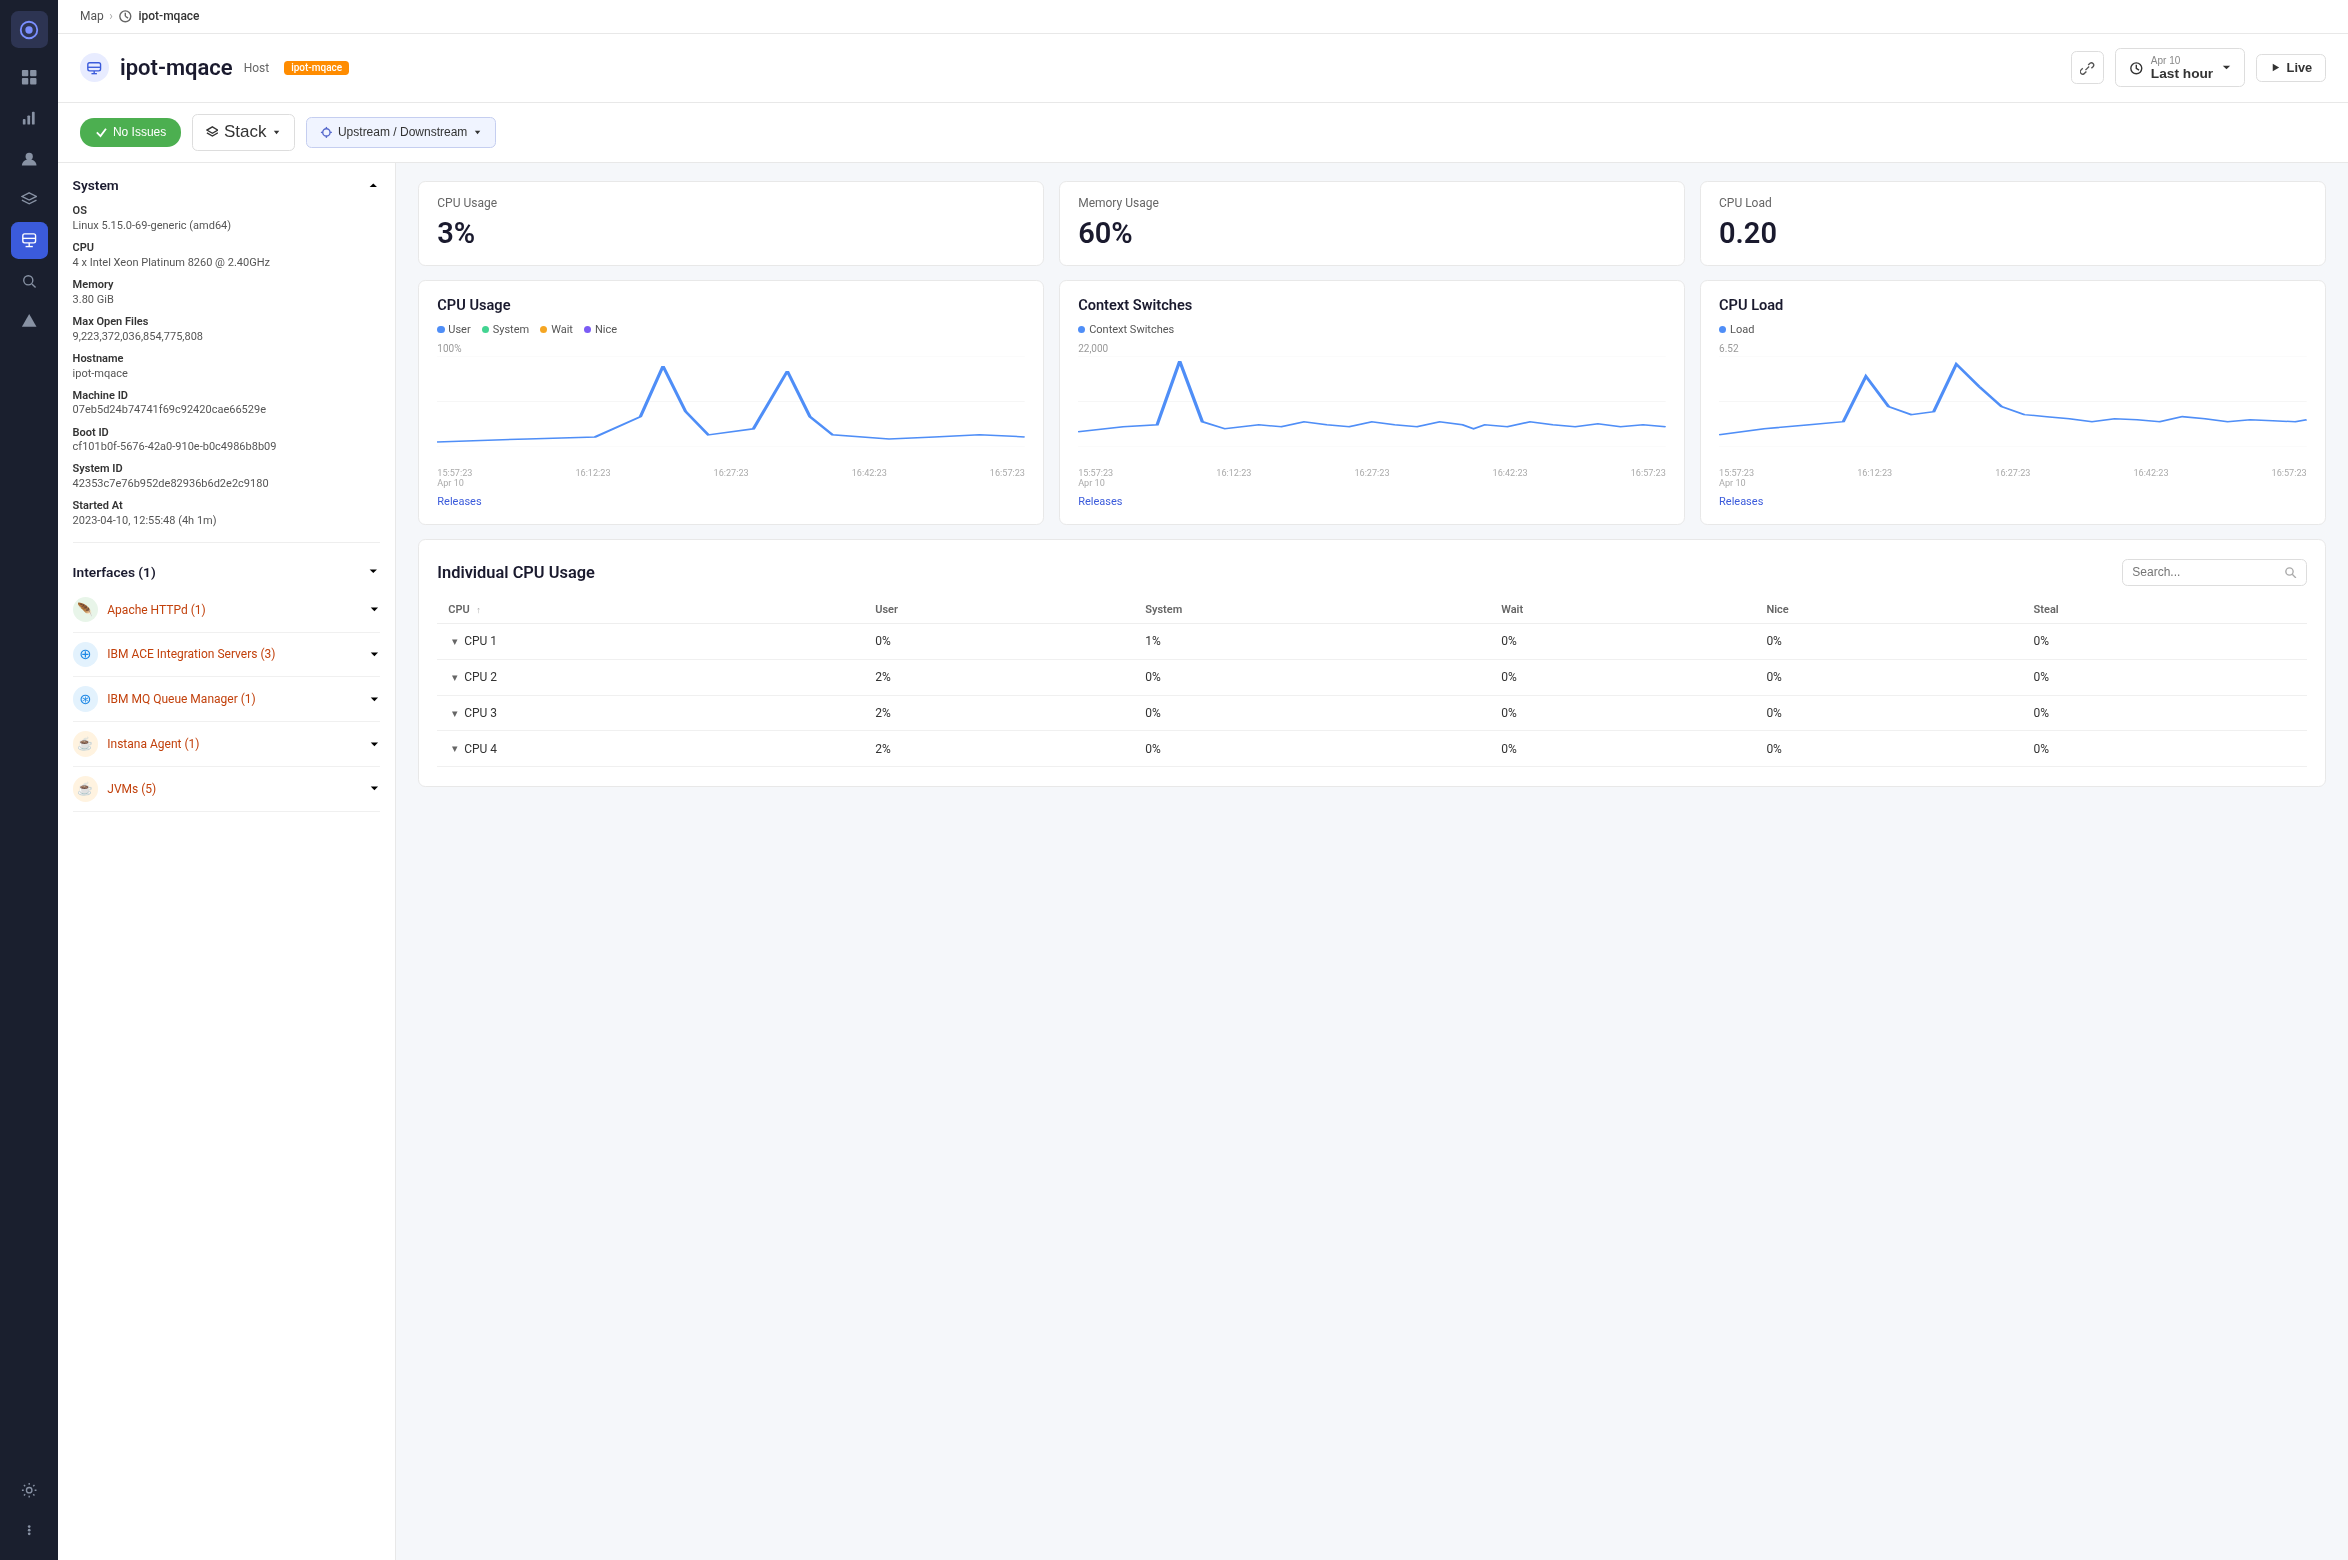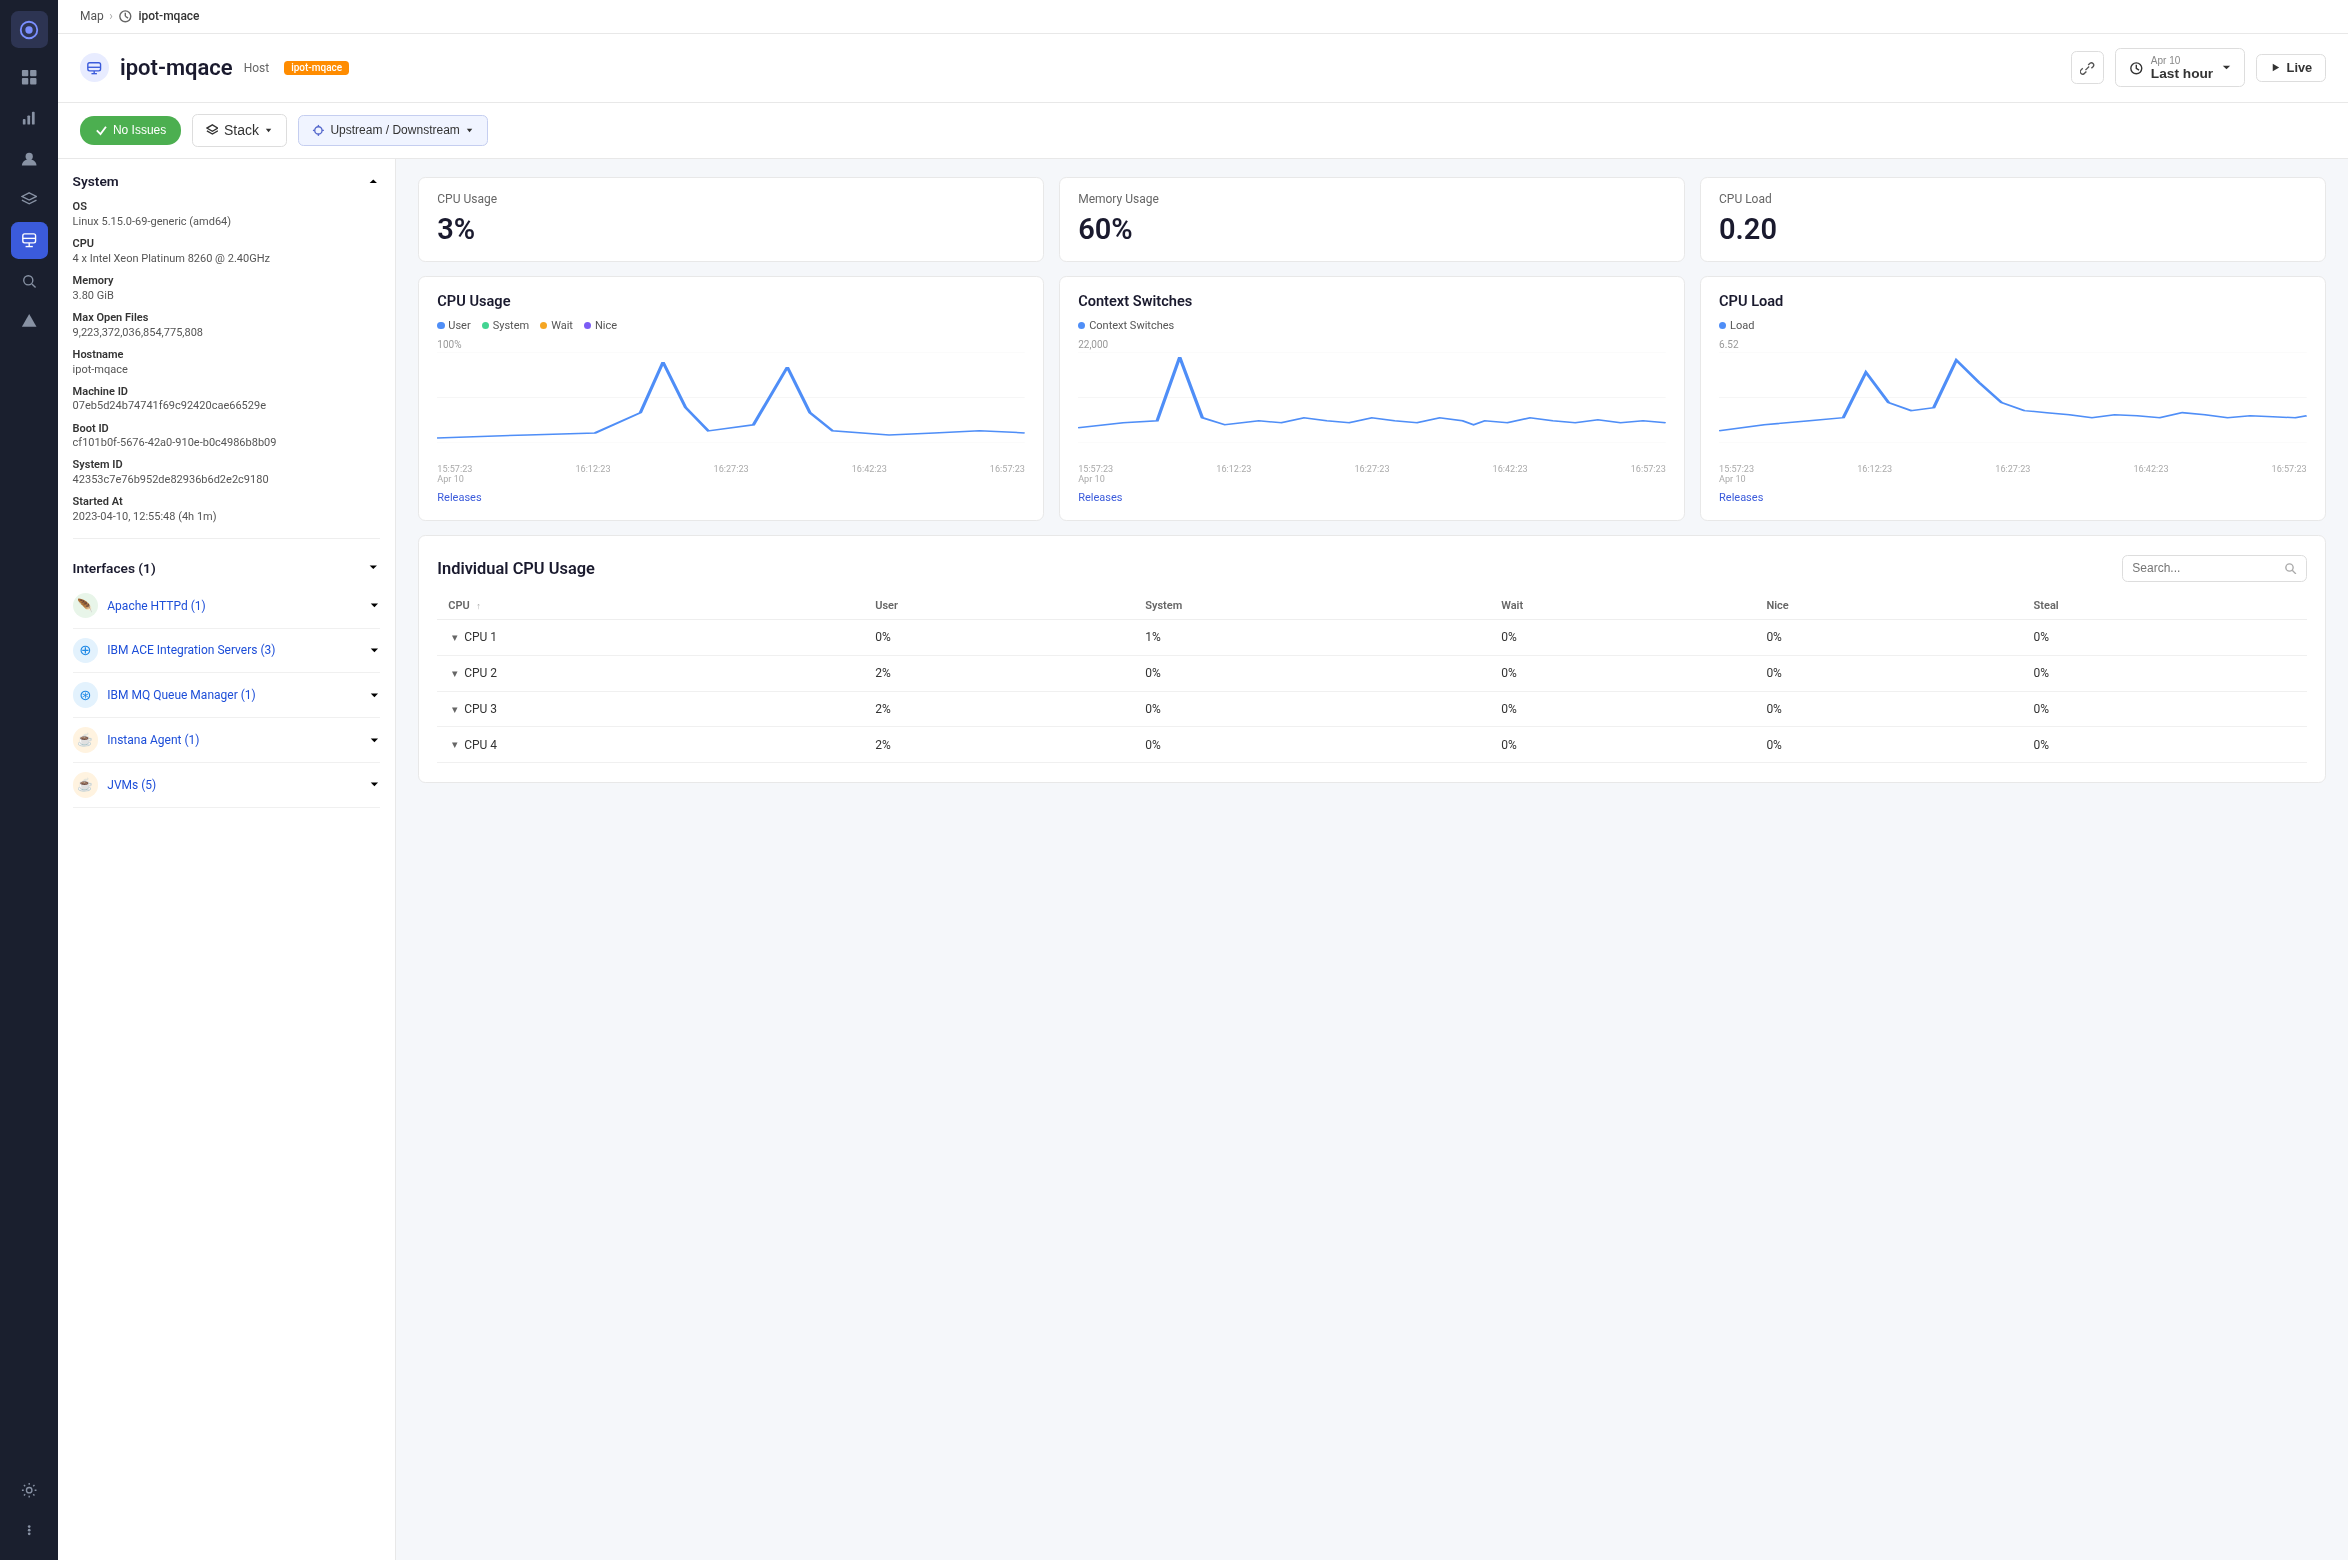--- a/index.html
+++ b/index.html
@@ -67,21 +67,21 @@
     .live-btn { display: flex; align-items: center; gap: 5.5px; border: 0.9px solid #ddd; border-radius: 5.5px; padding: 5.5px 12.8px; cursor: pointer; background: #fff; font-size: 12.8px; font-weight: 700; color: #333; }
 
     
     .toolbar {
       background: #fff;
       padding: 11px 22px;
       display: flex; align-items: center; gap: 11px;
       border-bottom: 0.9px solid #e8e8e8;
     }
     .btn-no-issues { background: #4caf50; color: #fff; border: none; border-radius: 14px; padding: 7.3px 14.6px; font-size: 12px; font-weight: 500; cursor: pointer; display: flex; align-items: center; gap: 5.5px; }
-    .btn-stack { background: #fff; color: #333; border: 0.9px solid #ddd; border-radius: 5.5px; padding: 7.3px 12.8px; font-size: 14px; cursor: pointer; display: flex; align-items: center; gap: 5.5px; }
+    .btn-stack { background: #fff; color: #333; border: 0.9px solid #ddd; border-radius: 5.5px; padding: 7.3px 12.8px; font-size: 17px; cursor: pointer; display: flex; align-items: center; gap: 5.5px; }
     .btn-upstream { background: #f0f4ff; color: #333; border: 0.9px solid #c5cef0; border-radius: 5.5px; padding: 7.3px 12.8px; font-size: 12px; cursor: pointer; display: flex; align-items: center; gap: 5.5px; }
 
     
     .content-area { display: flex; flex: 1; overflow: hidden; }
 
     
     .left-panel {
       width: 338px;
       flex-shrink: 0;
       background: #fff;
@@ -93,21 +93,21 @@
     .section-title { font-size: 13.7px; font-weight: 600; color: #1a1a2e; }
     .info-group { margin-bottom: 9.1px; }
     .info-label { font-size: 11px; font-weight: 600; color: #333; margin-bottom: 1.8px; }
     .info-value { font-size: 11px; color: #555; }
     .divider { height: 0.9px; background: #eee; margin: 14.6px 0; }
     .interface-header { display: flex; align-items: flex-start; justify-content: space-between; padding: 7.3px 0; cursor: pointer; }
     .interface-item { display: flex; align-items: center; gap: 9.1px; padding: 9.1px 0; border-bottom: 0.9px solid #f0f0f0; cursor: pointer; }
     .interface-icon { width: 25.6px; height: 25.6px; border-radius: 50%; display: flex; align-items: center; justify-content: center; font-size: 12.8px; }
     .icon-green { background: #e8f5e9; color: #43a047; }
     .icon-blue { background: #e3f2fd; color: #1e88e5; }
-    .interface-label { font-size: 12px; color: #1d4ed8; flex: 1; }
+    .interface-label { font-size: 12px; color: #c2410c; flex: 1; }
 
     
     .right-panel { flex: 1; overflow-y: auto; padding: 18.3px 22px; background: #f5f7fa; }
 
     
     .stat-cards { display: grid; grid-template-columns: 1fr 1fr 1fr; gap: 14.6px; margin-bottom: 14.6px; }
     .stat-card { background: #fff; border-radius: 7.3px; padding: 14.6px 18.3px; border: 0.9px solid #e8e8e8; }
     .stat-card-label { font-size: 12px; color: #666; margin-bottom: 5.5px; }
     .stat-card-value { font-size: 29px; font-weight: 600; color: #1a1a2e; }
 

